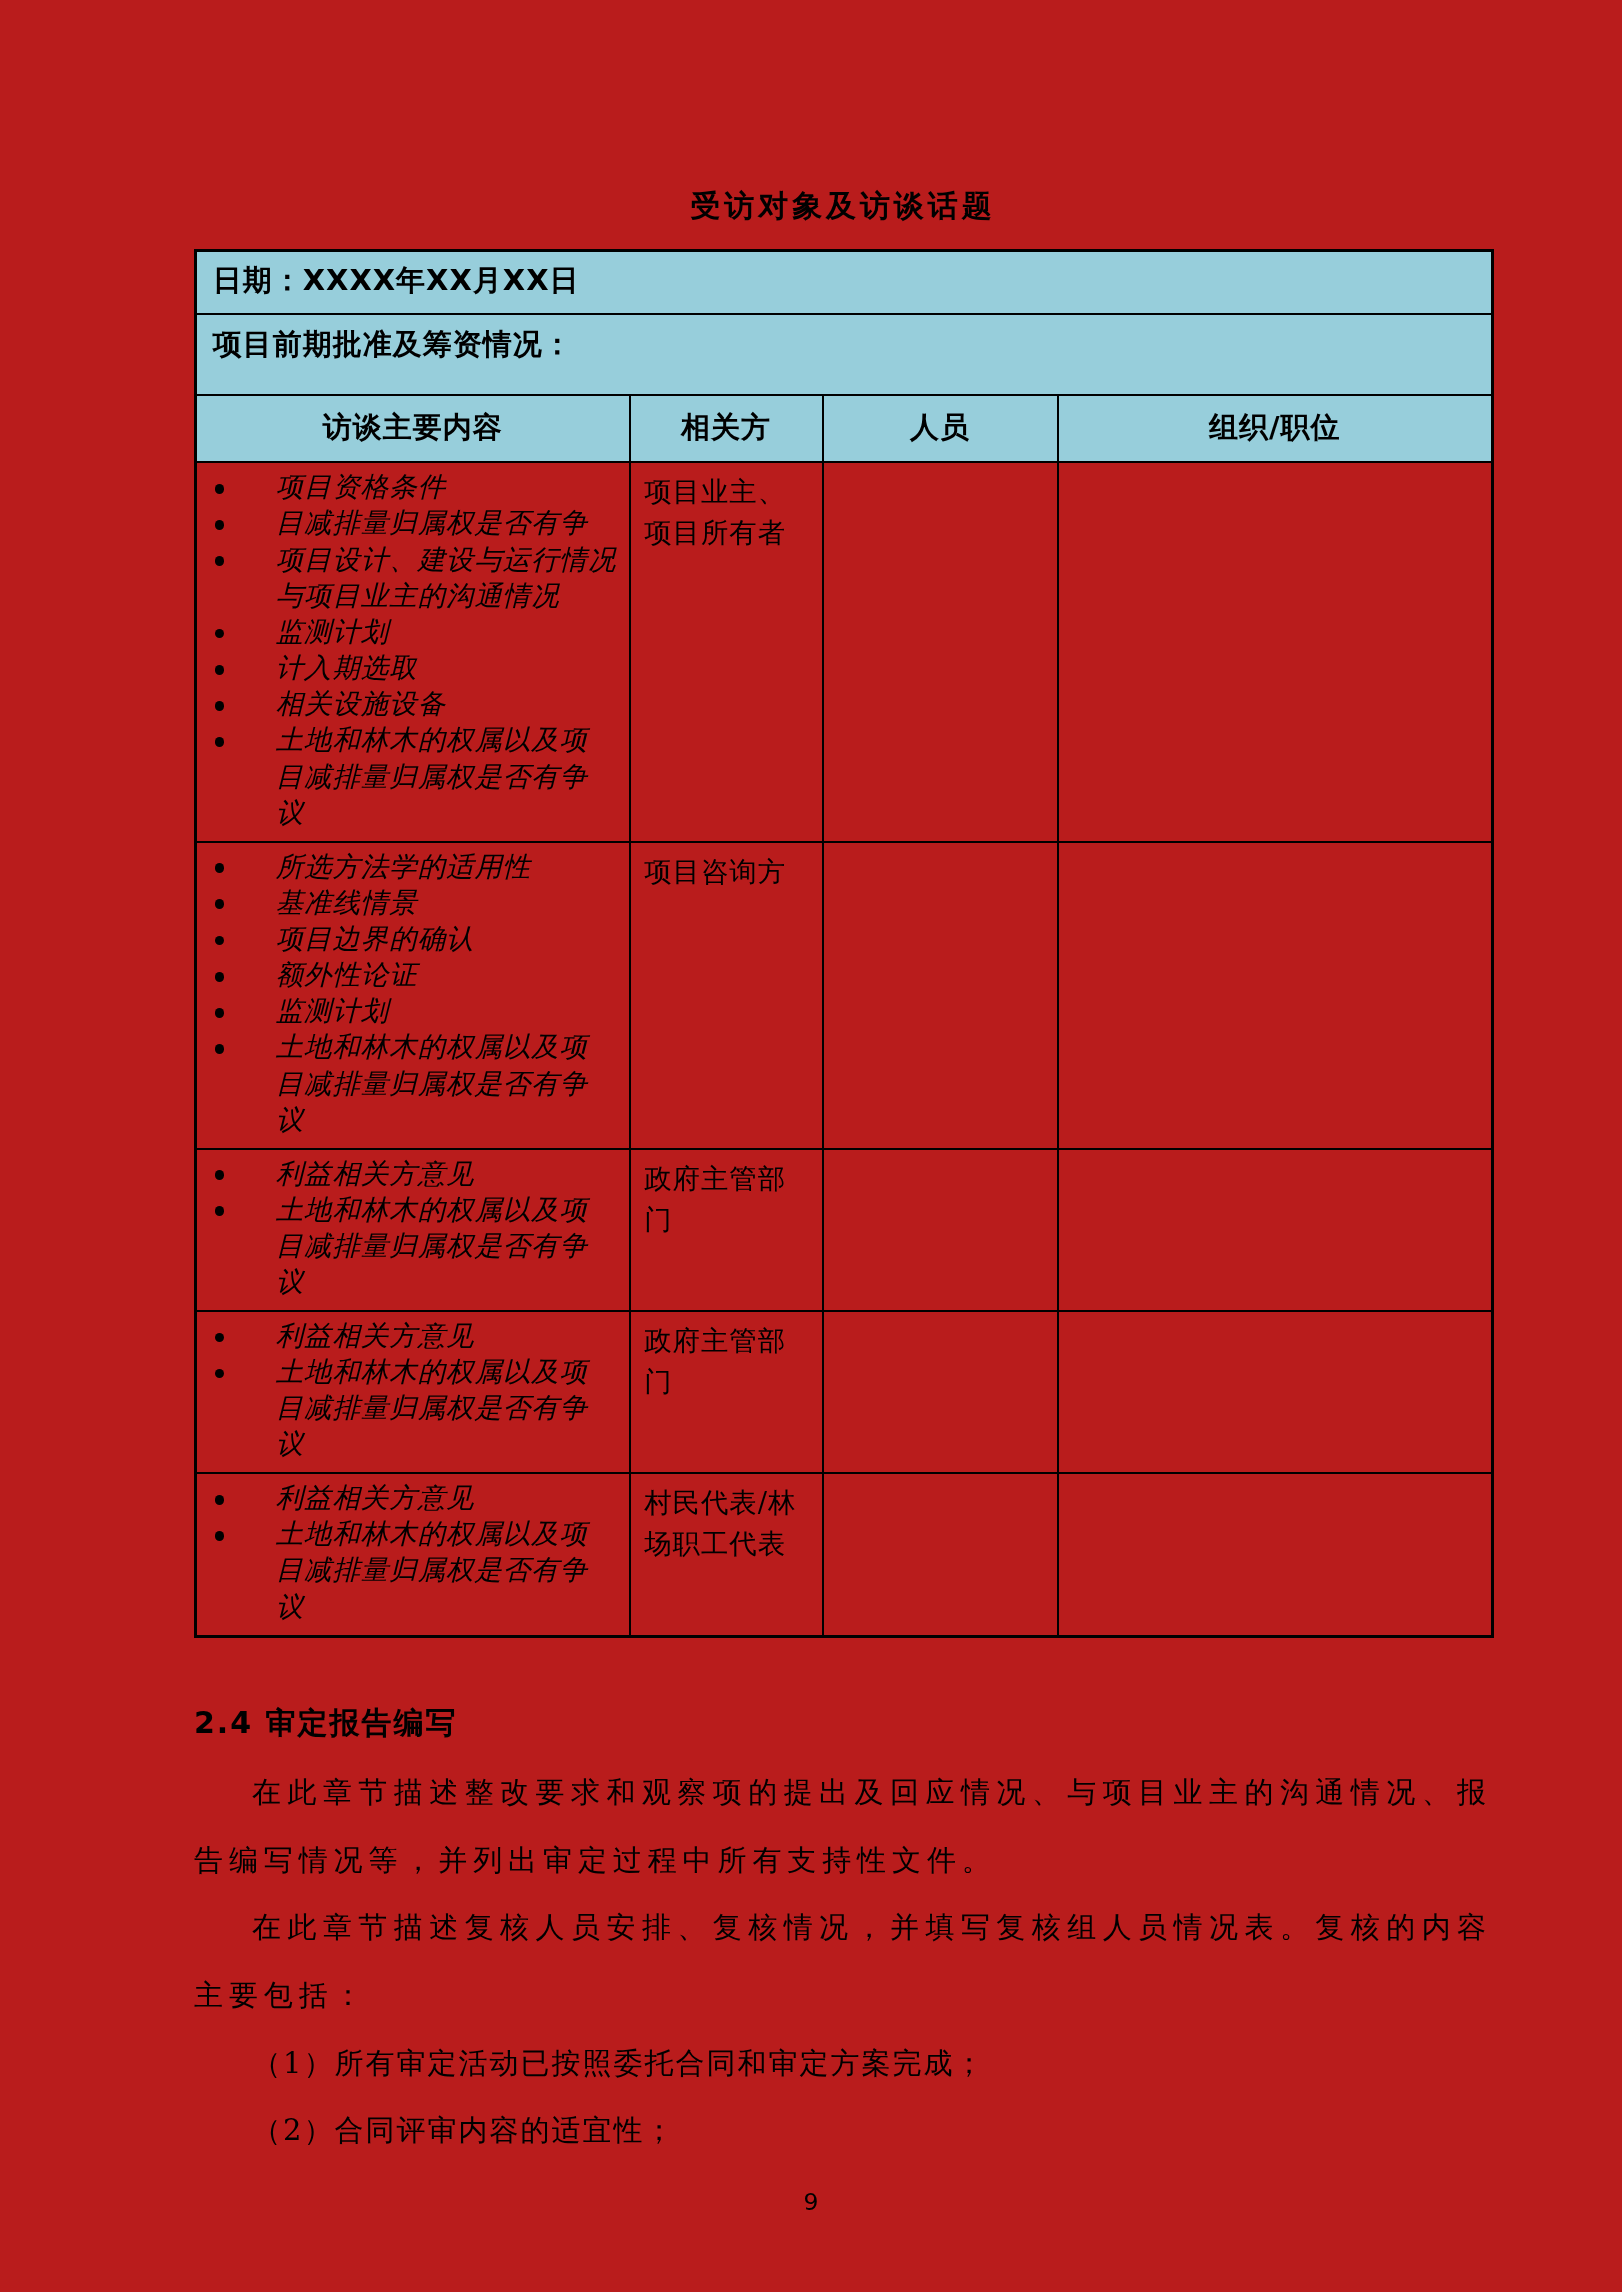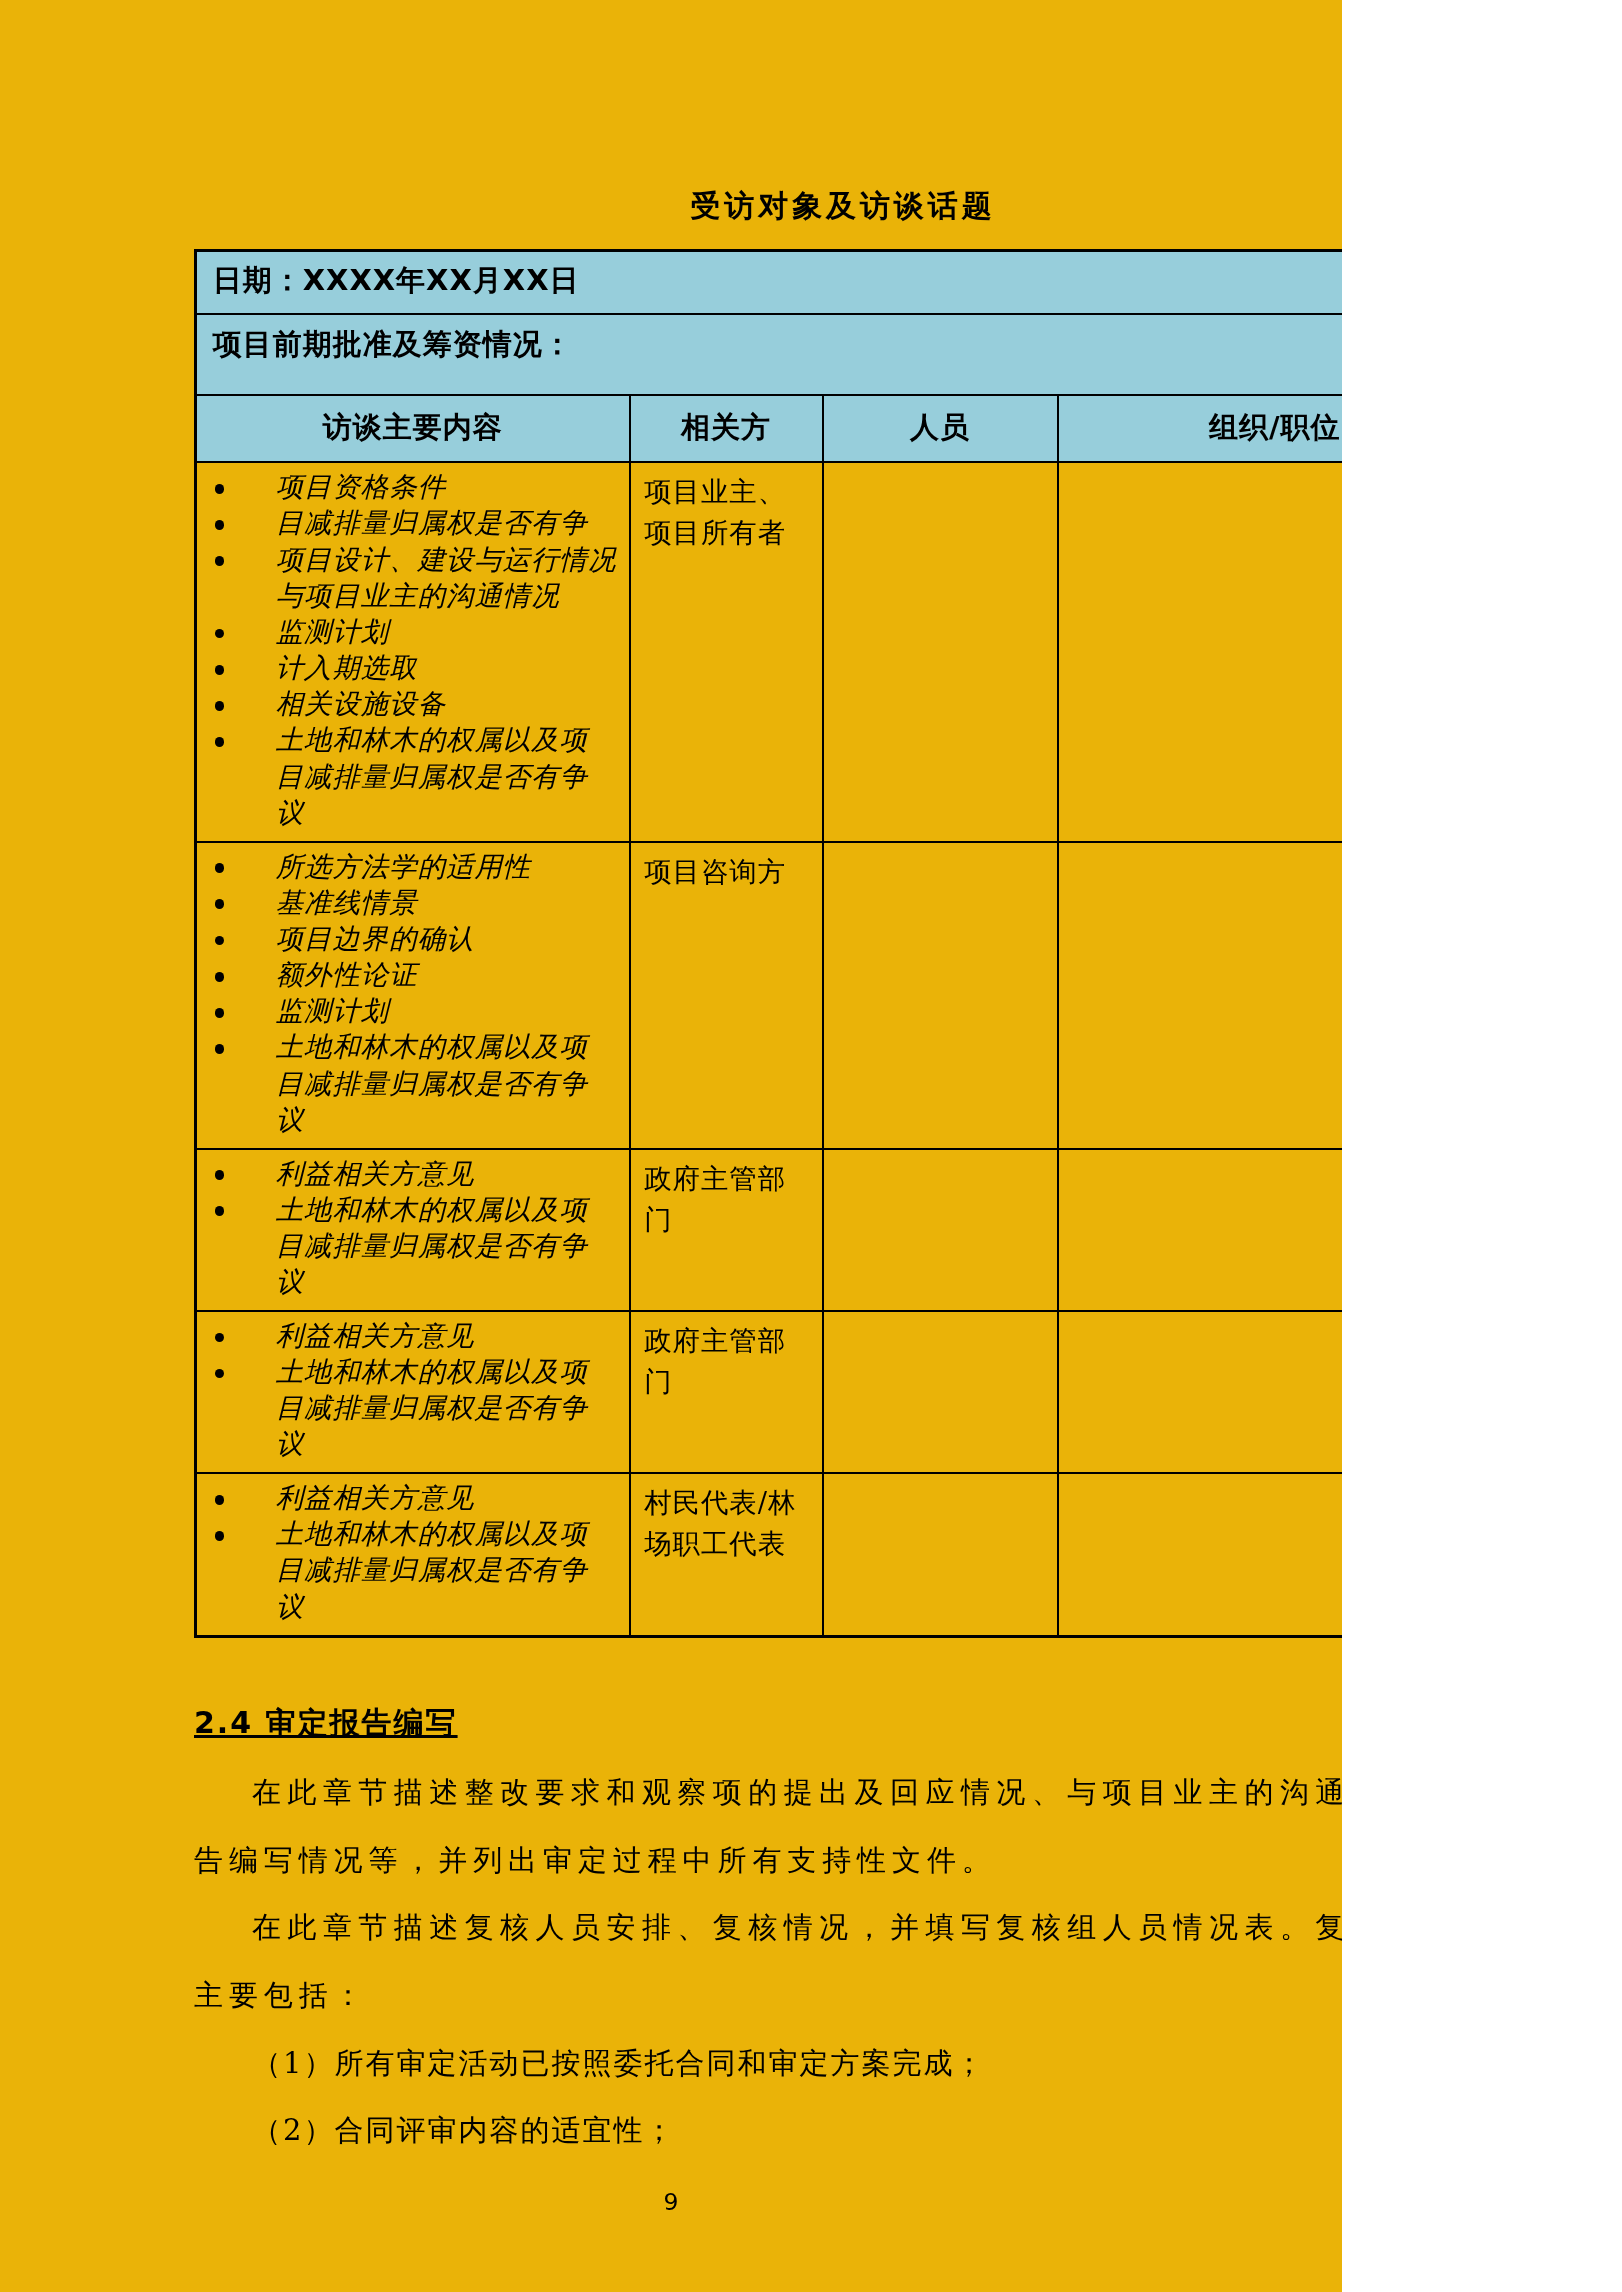--- a/index.html
+++ b/index.html
@@ -3,22 +3,22 @@
 <meta charset="utf-8">
 <style>
   :root{
     --header-bg:#97CEDB;
     --border:#000000;
   }
   *{box-sizing:border-box;margin:0;padding:0;}
   html,body{background:#ffffff;}
   .page{
     position:relative;
-    width:1342px;height:2293px;
-    background:#eab308;
+    width:1622px;height:2293px;
+    background:#b91c1c;
     overflow:hidden;
     font-family:"DejaVu Serif","Liberation Serif",serif;
     color:#000;
   }
   .content{
     position:absolute;
     left:194px;top:186px;
     width:1298px;
   }
   .doc-title{
@@ -88,21 +88,21 @@
   }
   td.blank{padding:7.8px;}
   .sections{margin-top:65px;}
   h2.section-heading{
     font-family:"DejaVu Sans","Liberation Sans",sans-serif;
     font-weight:bold;
     font-size:30px;
     letter-spacing:2px;
     margin:43px 0 15.7px 0;
   }
-  h2.first{margin-top:8px;text-decoration:underline;}
+  h2.first{margin-top:8px;}
   p.body-para{
     font-size:29px;
     line-height:2.33;
     letter-spacing:5.9px;
     text-align:justify;
     text-indent:2em;
     margin:0;
   }
   p.numbered{
     letter-spacing:2px;

